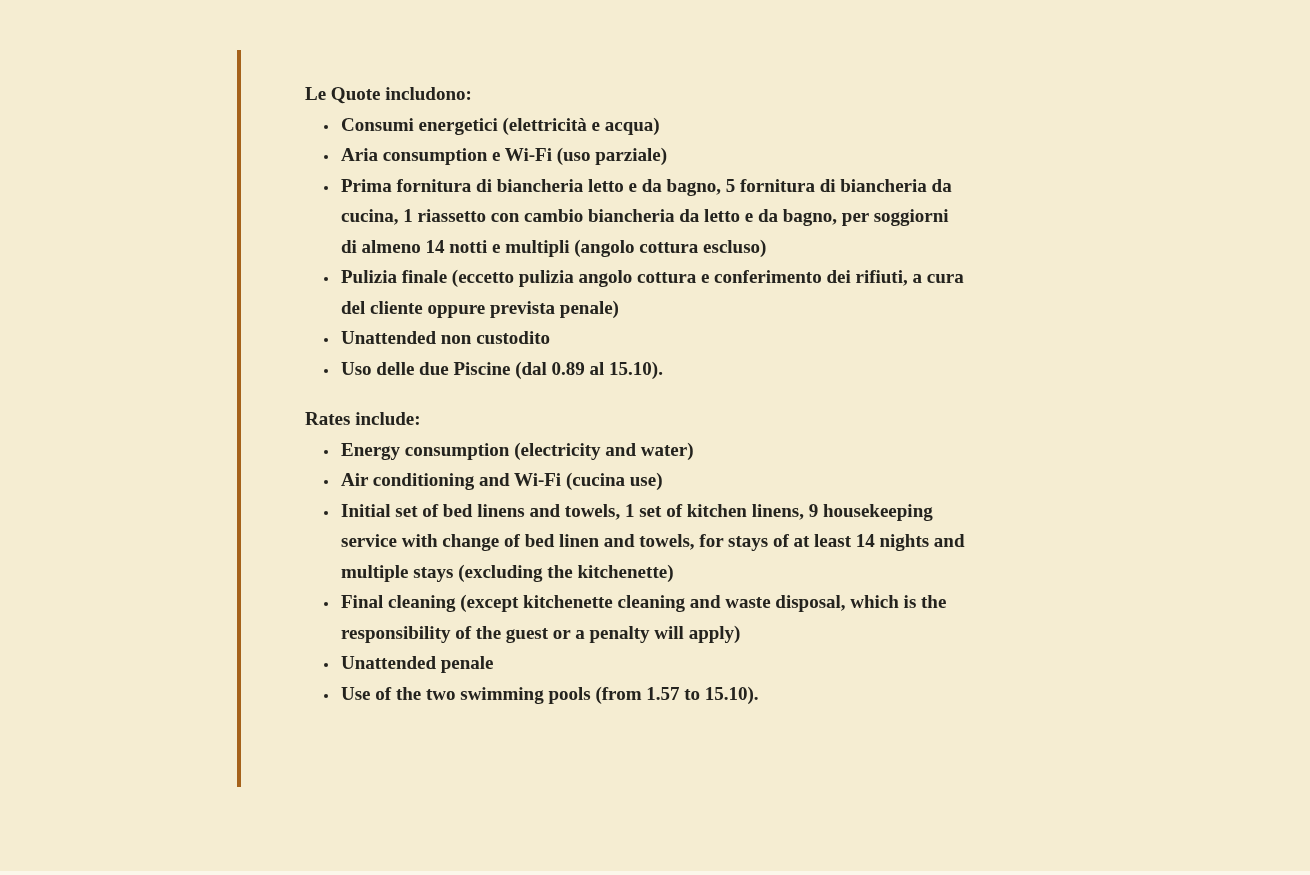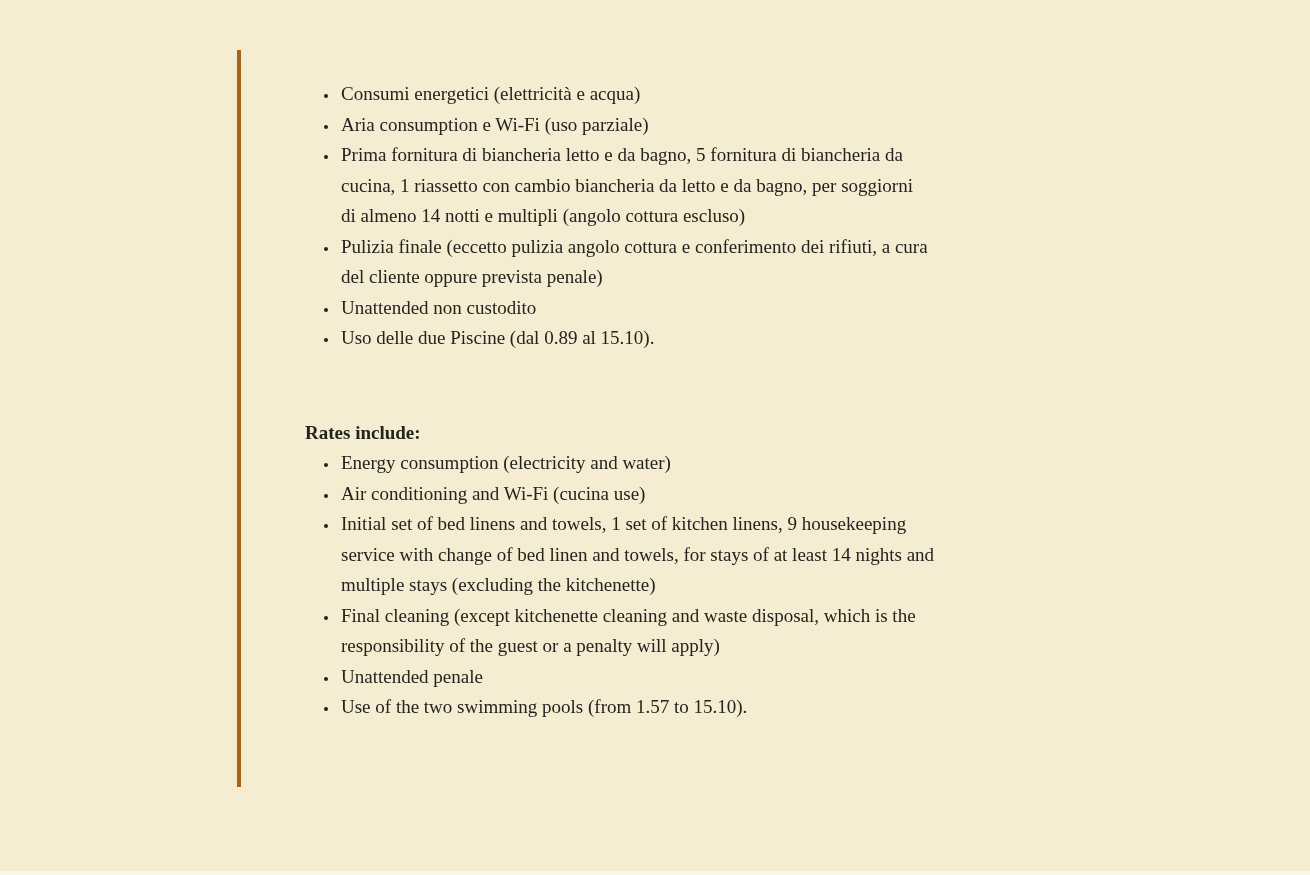--- a/index.html
+++ b/index.html
@@ -35,27 +35,28 @@
   }
 
   .section-heading {
     font-weight: bold;
     font-size: 19px;
     line-height: 30.5px;
     margin: 0;
   }
 
   .section + .section {
-    margin-top: 64px;
+    margin-top: 20px;
   }
 
   ul.bullet-list {
     margin: 0;
     padding: 0 0 0 34px;
     list-style: disc;
+    font-weight: bold;
   }
 
   ul.bullet-list li {
     white-space: pre-line;      
     font-size: 19px;
     line-height: 30.5px;
     padding-left: 2px;
   }
 
   ul.bullet-list li::marker {
@@ -73,20 +74,21 @@
   }
 </style>
 </head>
 <body>
 
 <div class="vertical-rule"></div>
 
 <div class="content">
 
   <div class="section">
+    <p class="section-heading">Le Quote includono:</p>
     <ul class="bullet-list">
       <li>Consumi energetici (elettricità e acqua)</li>
       <li>Aria consumption e Wi-Fi (uso parziale)</li>
       <li>Prima fornitura di biancheria letto e da bagno, 5 fornitura di biancheria da
 cucina, 1 riassetto con cambio biancheria da letto e da bagno, per soggiorni
 di almeno 14 notti e multipli (angolo cottura escluso)</li>
       <li>Pulizia finale (eccetto pulizia angolo cottura e conferimento dei rifiuti, a cura
 del cliente oppure prevista penale)</li>
       <li>Unattended non custodito</li>
       <li>Uso delle due Piscine (dal 0.89 al 15.10).</li>

